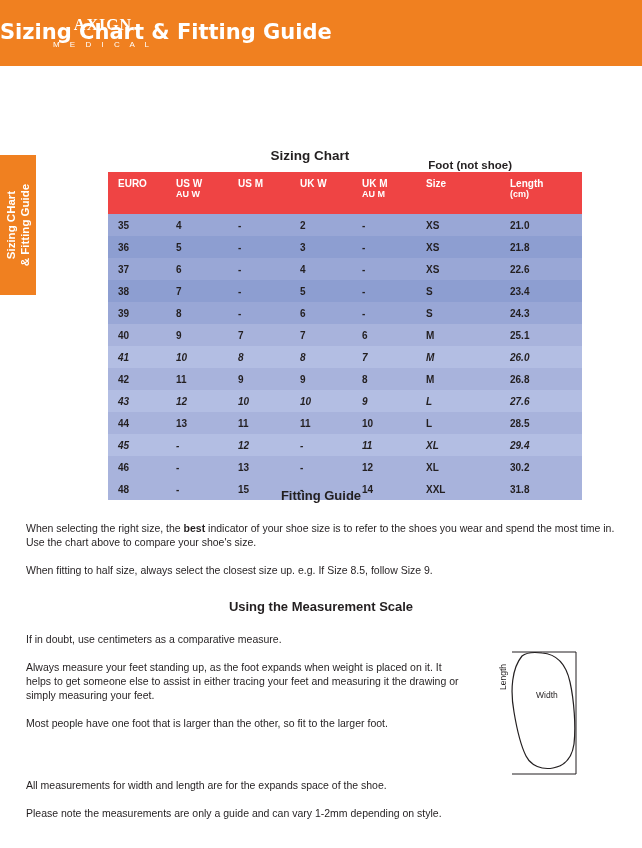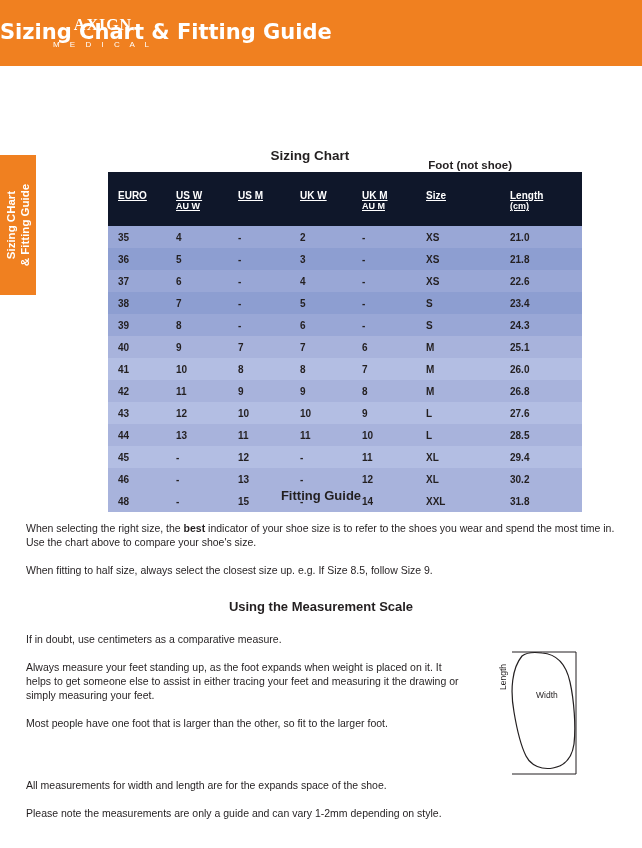--- a/index.html
+++ b/index.html
@@ -117,48 +117,47 @@
     font-weight: bold;
     color: #231f20;
   }
   table.sizing {
     border-collapse: collapse;
     width: 404px;
     margin-top: 9px;
     table-layout: fixed;
   }
   table.sizing th {
-    background: #0f172a;
+    background: #ef4444;
     color: #ffffff;
     font-size: 10px;
     font-weight: bold;
     text-align: left;
-    padding: 18px 0 6px 10px;
+    padding: 6px 0 6px 10px;
     vertical-align: top;
     line-height: 11px;
     height: 30px;
-    text-decoration: underline;
   }
   table.sizing th .sub2 {
     display: block;
     font-size: 9px;
     font-weight: bold;
   }
   table.sizing td {
     font-size: 10px;
     font-weight: bold;
     color: #231f20;
     padding: 4px 0 4px 10px;
     height: 14px;
     text-align: left;
   }
   tr.band-a td { background: #99a7d6; }
   tr.band-b td { background: #8d9ed1; }
   tr.band-c td { background: #a8b3dc; }
-  tr.band-d td { background: #b3bee3; }
+  tr.band-d td { background: #b3bee3; font-style: italic; }
   td.col-size { padding-left: 9px; }
   td.col-len { padding-left: 12px; }
   th.col-len { padding-left: 12px; }
 
   
   .section-title {
     text-align: center;
     font-size: 13px;
     font-weight: bold;
     color: #231f20;

